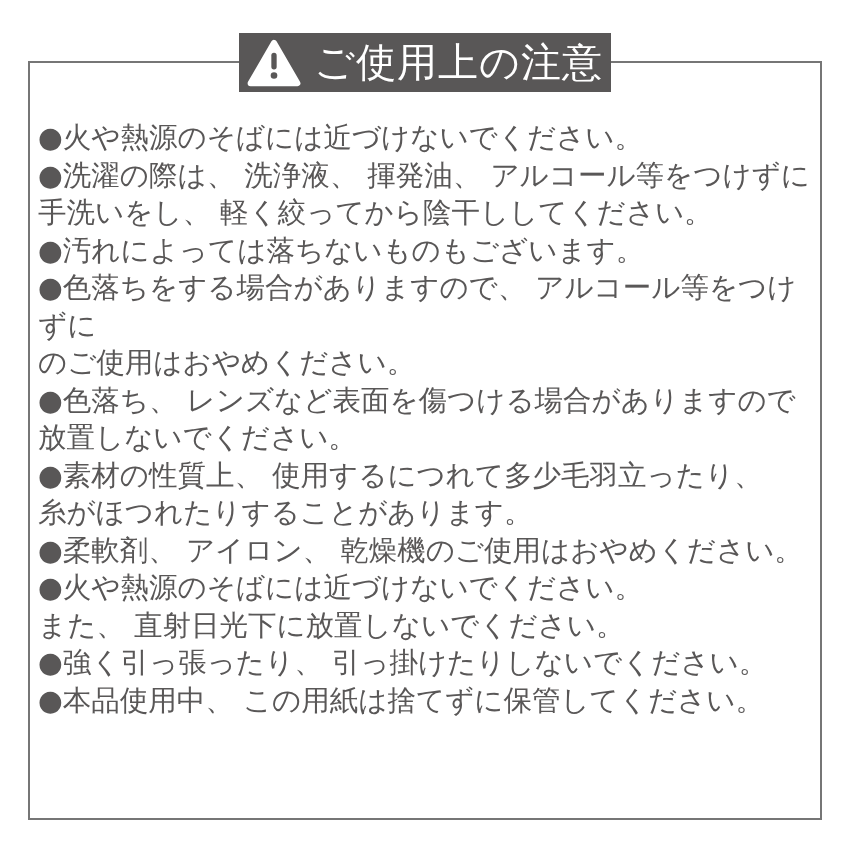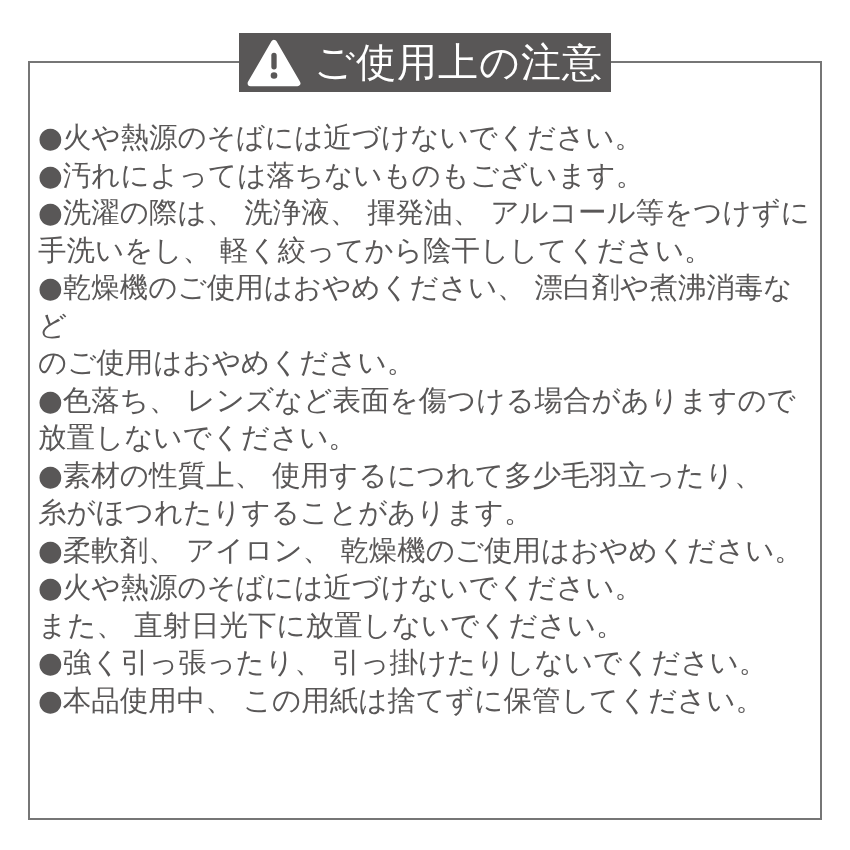--- a/index.html
+++ b/index.html
@@ -65,24 +65,24 @@
   }
 </style>
 </head>
 <body>
 
 <div class="page">
 
   <div class="frame">
     <div class="notes">
         <div class="note">●火や熱源のそばには近づけないでください。</div>
-        <div class="note">●汚れによっては落ちないものもございます。</div>
         <div class="note">●洗濯の際は、 洗浄液、 揮発油、 アルコール等をつけずに
 手洗いをし、 軽く絞ってから陰干ししてください。</div>
-        <div class="note">●乾燥機のご使用はおやめください、 漂白剤や煮沸消毒など
+        <div class="note">●汚れによっては落ちないものもございます。</div>
+        <div class="note">●色落ちをする場合がありますので、 アルコール等をつけずに
 のご使用はおやめください。</div>
         <div class="note">●色落ち、 レンズなど表面を傷つける場合がありますので
 放置しないでください。</div>
         <div class="note">●素材の性質上、 使用するにつれて多少毛羽立ったり、
 糸がほつれたりすることがあります。</div>
         <div class="note">●柔軟剤、 アイロン、 乾燥機のご使用はおやめください。</div>
         <div class="note">●火や熱源のそばには近づけないでください。
 また、 直射日光下に放置しないでください。</div>
         <div class="note">●強く引っ張ったり、 引っ掛けたりしないでください。</div>
         <div class="note">●本品使用中、 この用紙は捨てずに保管してください。</div>

